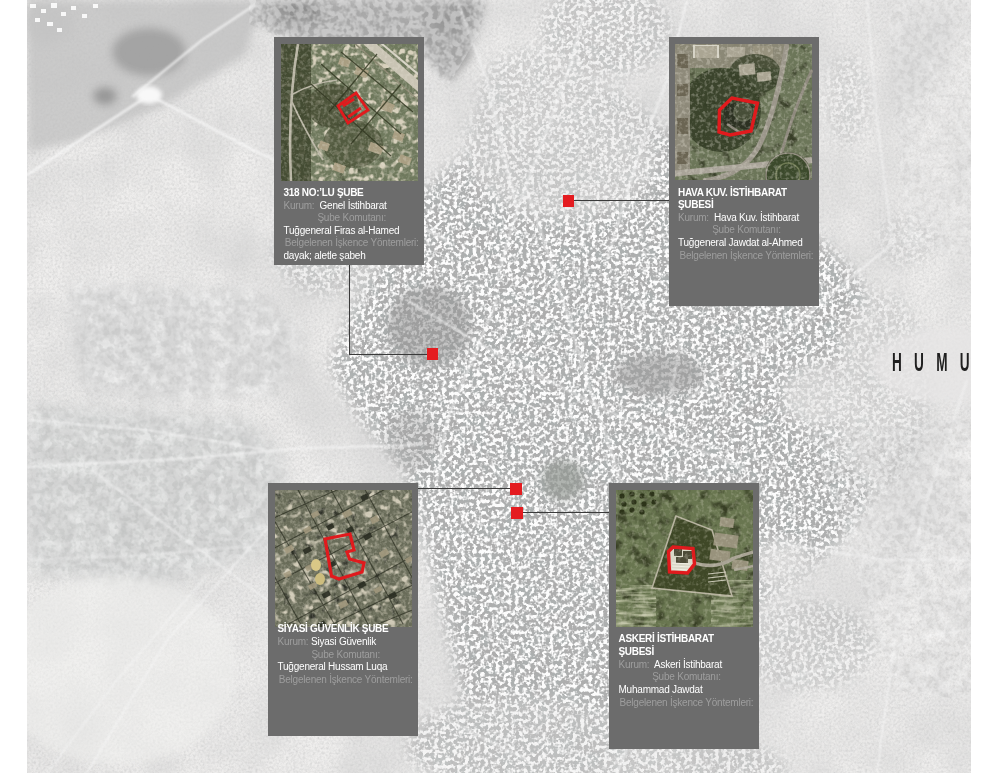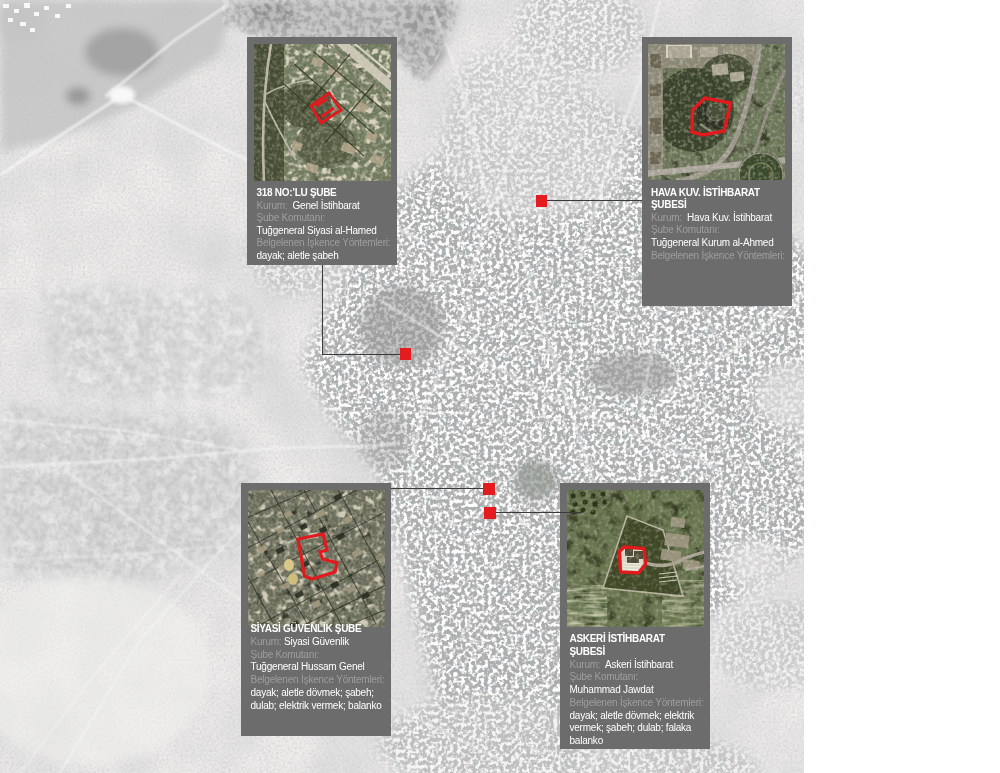--- a/index.html
+++ b/index.html
@@ -1,24 +1,24 @@
 <!DOCTYPE html>
 <html><head>
 <meta charset="utf-8">
 <style>
   html,body{margin:0;padding:0;background:#fff;}
-  #stage{position:relative;width:804px;height:773px;overflow:hidden;
-         font-family:"Liberation Sans",sans-serif;background:#e9e9e9;}
+  #stage{position:relative;width:944px;height:773px;overflow:hidden;
+         font-family:"Liberation Sans",sans-serif;background:#e9e9e9;margin-left:27px;}
   #map{position:absolute;left:0;top:0;}
   .box{position:absolute;background:#6c6c6c;}
   .inset{position:absolute;left:6.5px;top:6.5px;}
   .txt{position:absolute;left:9.5px;right:4px;font-size:10px;line-height:12.55px;
        color:#fff;letter-spacing:-0.22px;}
   .txt .t{font-weight:bold;font-size:10px;letter-spacing:-0.3px;}
-  .txt .g{color:#9e9e9e;}
+  .txt .g{color:#9e9e9e;text-align:center;}
   .ln{position:absolute;background:#3a3a3a;}
   .mk{position:absolute;width:11.5px;height:11.5px;background:#e41c20;}
   #humus{position:absolute;left:864.5px;top:348px;}
 </style>
 </head>
 <body>
 <div id="stage">
   <svg id="map" width="1000" height="773" viewBox="0 0 1000 773">
 <defs>
 <filter id="gr" x="0" y="0" width="100%" height="100%">
@@ -220,21 +220,21 @@
  <path d="M96,10 L48,68"></path>
           <path d="M120,40 L70,100"></path>
 </g>
 <path d="M57,62 L75,49 L87,66 L67,79 Z M62,62 L73,55 M67,73 L80,64" fill="none" stroke="#e11a1d" stroke-width="2.8" stroke-linejoin="miter"></path>
 
 </svg>
     <div class="txt" style="top:150.3px;">
       <div class="t">318 NO:’LU ŞUBE</div>
       <div><span class="g">Kurum:</span>&nbsp; Genel İstihbarat</div>
       <div class="g">Şube Komutanı:</div>
-      <div>Tuğgeneral Siyasi al-Hamed</div>
+      <div>Tuğgeneral Firas al-Hamed</div>
       <div class="g">Belgelenen İşkence Yöntemleri:</div>
       <div>dayak; aletle şabeh</div>
     </div>
   </div>
 
   <div class="box" style="left:641.5px;top:37px;width:150.5px;height:268.5px;">
     <svg id="in2" class="inset" width="137.5" height="136" viewBox="0 0 137.5 136">
 <defs>
 <filter id="n2a" x="0" y="0" width="100%" height="100%">
             <feTurbulence type="fractalNoise" baseFrequency="0.09" numOctaves="3" seed="21"></feTurbulence>
@@ -276,21 +276,21 @@
 <circle cx="68" cy="68" r="9" fill="none" stroke="#5f6650" stroke-width="1.5"></circle>
 <path d="M52,80 L70,92" stroke="#8a857a" stroke-width="2.5"></path>
 <rect width="137" height="137" filter="url(#n2c)" opacity="0.3"></rect>
 <path d="M57,54 L44.5,66 L44,88 L55,91 L76,87 L82.5,59 Z" fill="none" stroke="#e11a1d" stroke-width="3.4"></path>
 
 </svg>
     <div class="txt" style="top:149.8px;">
       <div class="t">HAVA KUV. İSTİHBARAT<br>ŞUBESİ</div>
       <div><span class="g">Kurum:</span>&nbsp; Hava Kuv. İstihbarat</div>
       <div class="g">Şube Komutanı:</div>
-      <div>Tuğgeneral Kurum al-Ahmed</div>
+      <div>Tuğgeneral Jawdat al-Ahmed</div>
       <div class="g">Belgelenen İşkence Yöntemleri:</div>
     </div>
   </div>
 
   <div class="box" style="left:241px;top:483px;width:150px;height:253px;">
     <svg id="in3" class="inset" width="137" height="137" viewBox="0 0 137 137">
 <defs>
 <filter id="n3a" x="0" y="0" width="100%" height="100%">
             <feTurbulence type="fractalNoise" baseFrequency="0.12" numOctaves="2" seed="51"></feTurbulence>
  <feColorMatrix type="matrix" values="0 0 0 0 0.14 0 0 0 0 0.15 0 0 0 0 0.1 2.3 2.3 2.3 0 -2.1"></feColorMatrix>
@@ -351,27 +351,26 @@
 </g>
 <ellipse cx="41" cy="75" rx="5" ry="6" fill="#d9c887"></ellipse>
 <ellipse cx="45" cy="89" rx="5" ry="6" fill="#cdbd7e"></ellipse>
 <path d="M50,49 L75,44 L79,60 L72,62 L74.5,69 L89,73 L87,82 L64,89 L56.5,86 Z" fill="none" stroke="#e11a1d" stroke-width="3.2"></path>
 
 </svg>
     <div class="txt" style="top:140px;line-height:12.75px;">
       <div class="t">SİYASİ GÜVENLİK ŞUBE</div>
       <div><span class="g">Kurum:</span> Siyasi Güvenlik</div>
       <div class="g">Şube Komutanı:</div>
-      <div>Tuğgeneral Hussam Genel</div>
+      <div>Tuğgeneral Hussam Luqa</div>
       <div class="g">Belgelenen İşkence Yöntemleri:</div>
-      <div>dayak; aletle dövmek; şabeh; dulab; elektrik vermek; balanko</div>
     </div>
   </div>
 
-  <div class="box" style="left:560px;top:483px;width:149.5px;height:266px;">
+  <div class="box" style="left:582px;top:483px;width:149.5px;height:266px;">
     <svg id="in4" class="inset" width="137" height="137" viewBox="0 0 137 137">
 <defs>
 <filter id="n4a" x="0" y="0" width="100%" height="100%">
             <feTurbulence type="fractalNoise" baseFrequency="0.08" numOctaves="3" seed="71"></feTurbulence>
  <feColorMatrix type="matrix" values="0 0 0 0 0.14 0 0 0 0 0.18 0 0 0 0 0.08 1.9 1.9 1.9 0 -1.9"></feColorMatrix>
           </filter>
 <filter id="n4b" x="0" y="0" width="100%" height="100%">
             <feTurbulence type="fractalNoise" baseFrequency="0.05 0.3" numOctaves="2" seed="77"></feTurbulence>
  <feColorMatrix type="matrix" values="0 0 0 0 0.55 0 0 0 0 0.57 0 0 0 0 0.4 1.6 1.6 1.6 0 -2.1"></feColorMatrix>
           </filter>
@@ -425,21 +424,20 @@
 <rect width="137" height="137" filter="url(#n4c)" opacity="0.26"></rect>
 <polygon points="57,57 77,58.5 78.5,74 71.5,83 53.5,82 52.5,61.5" fill="none" stroke="#e11a1d" stroke-width="3.4"></polygon>
 
 </svg>
     <div class="txt" style="top:150px;line-height:12.75px;">
       <div class="t">ASKERİ İSTİHBARAT<br>ŞUBESİ</div>
       <div><span class="g">Kurum:</span>&nbsp; Askeri İstihbarat</div>
       <div class="g">Şube Komutanı:</div>
       <div>Muhammad Jawdat</div>
       <div class="g">Belgelenen İşkence Yöntemleri:</div>
-      <div>dayak; aletle dövmek; elektrik vermek; şabeh; dulab; falaka balanko</div>
     </div>
   </div>
 
   <div class="ln" style="left:322px;top:265px;width:1.2px;height:89.5px;"></div>
   <div class="ln" style="left:322px;top:353.6px;width:78px;height:1.2px;"></div>
   <div class="ln" style="left:547px;top:200.3px;width:95px;height:1.2px;"></div>
   <div class="ln" style="left:391px;top:487.8px;width:92px;height:1.2px;"></div>
   <div class="ln" style="left:495px;top:511.8px;width:87px;height:1.2px;"></div>
 
   <div class="mk" style="left:399.5px;top:348px;"></div>

